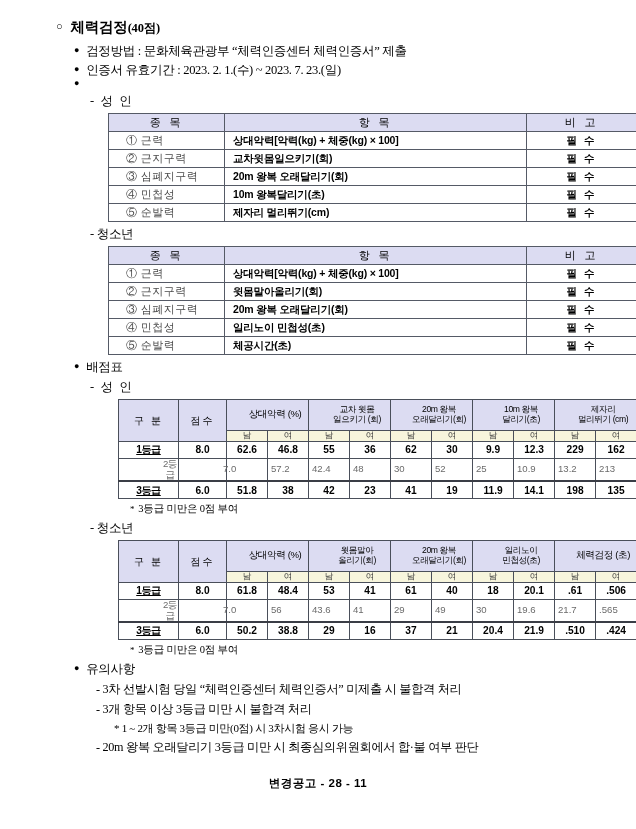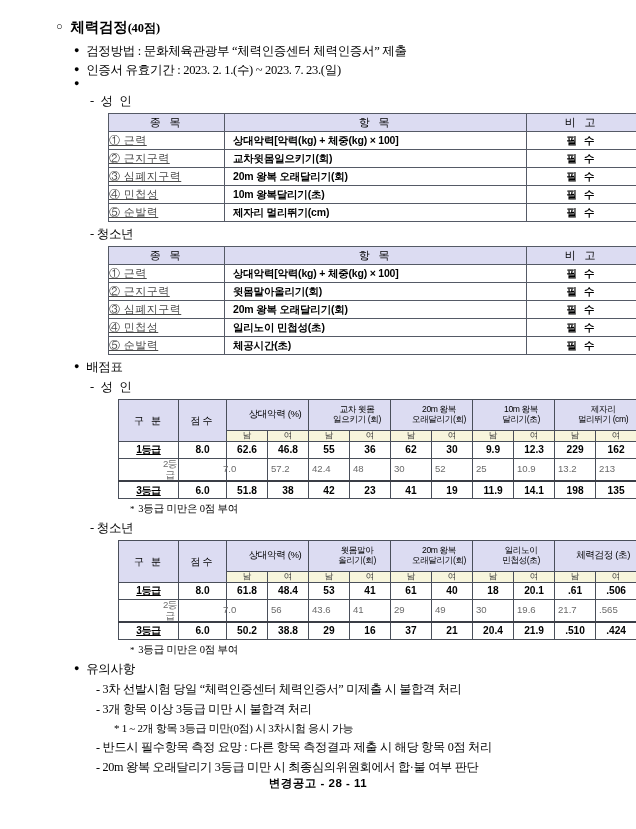--- a/index.html
+++ b/index.html
@@ -70,22 +70,21 @@
     padding: 0 4px;
   }
   .item-table th {
     background: #dcdcf2;
     font-weight: normal;
     letter-spacing: 3px;
     text-align: center;
   }
   .item-table td.c-jong {
     color: #4a4a4a; letter-spacing: 0.5px; text-align: left;
-    padding-left: 0;
-    text-decoration: underline;
+    padding-left: 17px;
   }
   .item-table td.c-hang {
     font-weight: bold; text-align: left; padding-left: 8px;
     letter-spacing: -0.2px;
     font-family: "Liberation Sans", "DejaVu Sans", sans-serif;
     font-size: 10.5px;
   }
   .item-table td.c-bigo {
     font-weight: bold; text-align: center; letter-spacing: 2px;
     font-family: "Liberation Sans", "DejaVu Sans", sans-serif;
@@ -432,17 +431,16 @@
     <span class="star">*</span><span>3등급 미만은 0점 부여</span>
   </div>
 
   <div class="bullet">
     <span class="marker">●</span>
     <span>유의사항</span>
   </div>
   <div class="note-dash">- 3차 선발시험 당일 “체력인증센터 체력인증서” 미제출 시 불합격 처리</div>
   <div class="note-dash">- 3개 항목 이상 3등급 미만 시 불합격 처리</div>
   <div class="note-sub">* 1 ~ 2개 항목 3등급 미만(0점) 시 3차시험 응시 가능</div>
-  <div class="note-dash">- 반드시 필수항목 측정 요망 : 다른 항목 측정결과 제출 시 해당 항목 0점 처리</div>
   <div class="note-dash">- 20m 왕복 오래달리기 3등급 미만 시 최종심의위원회에서 합·불 여부 판단</div>
 
   <div class="footer">변경공고 - 28 - 11</div>
 </div>
 
 </body></html>

